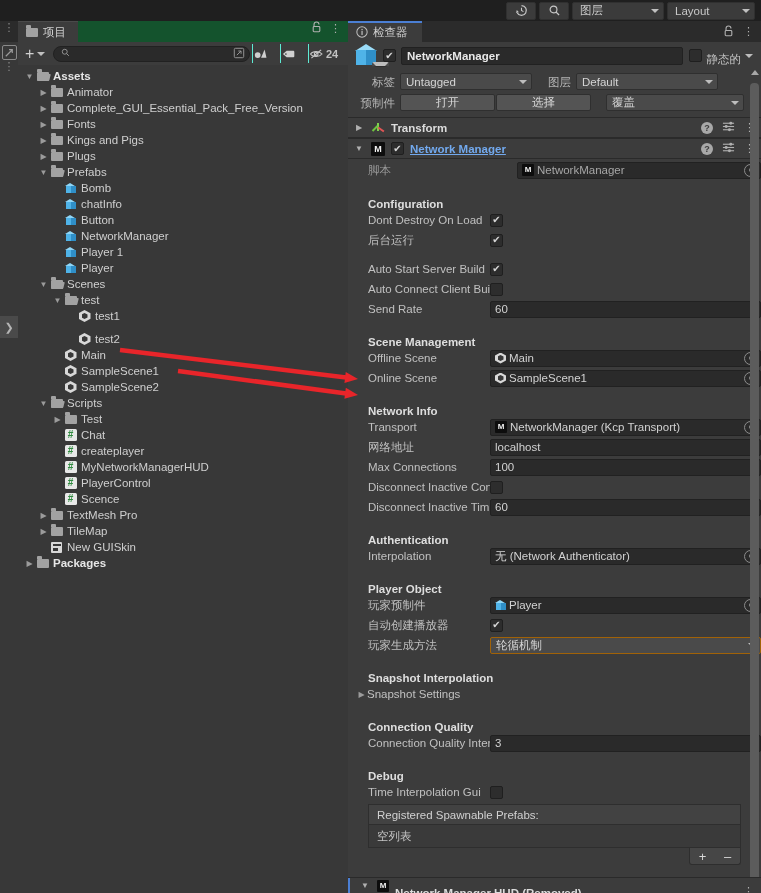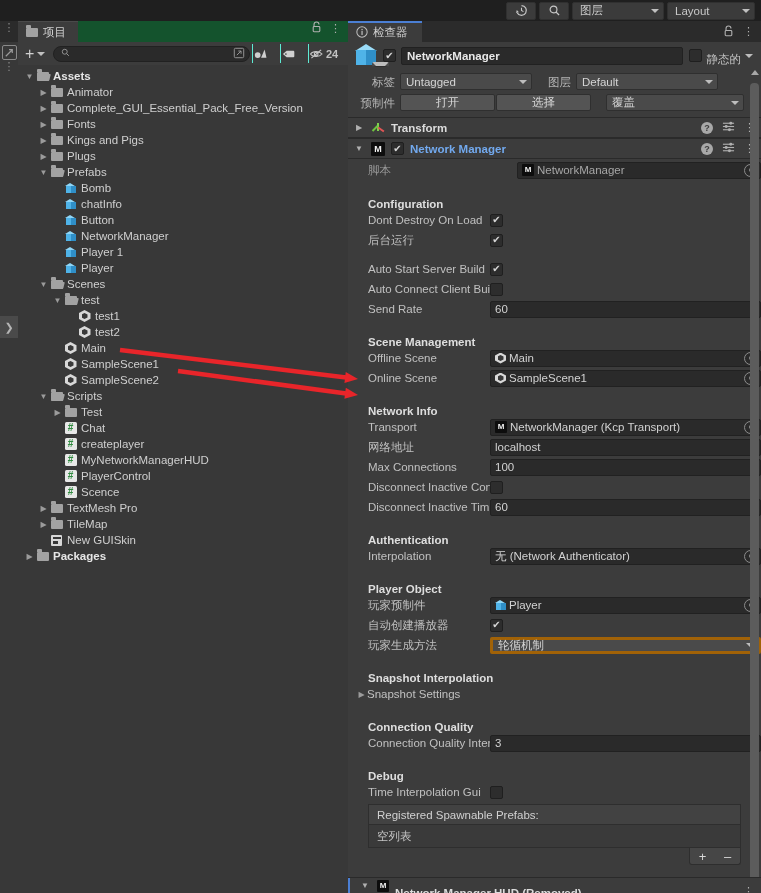--- a/index.html
+++ b/index.html
@@ -134,21 +134,21 @@
   }
   .btn {
     height:17px; background:#545454; border:1px solid #2f2f2f; border-radius:2px;
     display:flex; align-items:center; justify-content:center; color:#dcdcdc;
   }
 
   .comp-hdr { height:21px; background:#3c3c3c; border-top:1px solid #2a2a2a; border-bottom:1px solid #2a2a2a;
               display:flex; align-items:center; padding:0 6px 0 5px; gap:6px; }
   .comp-hdr .tw { width:12px; text-align:center; color:#b0b0b0; font-size:8px; }
   .comp-title { font-weight:bold; color:#dcdcdc; }
-  .comp-title.link { color:#72a9ee; }
+  .comp-title.link { color:#72a9ee;text-decoration:underline; }
   .comp-hdr .right { margin-left:auto; display:flex; align-items:center; gap:9px; color:#b0b0b0; }
   .circ-q { width:12px;height:12px;border-radius:50%;background:#a8a8a8;color:#3c3c3c;
             font-size:9px;font-weight:bold;line-height:12px;text-align:center; }
 
   .tfm-icon { width:14px;height:12px;position:relative; }
   .tfm-icon i { position:absolute; display:block; width:2px; height:8px; background:#7fd04f; left:6px; top:1px;}
   .tfm-icon i.g { transform:rotate(45deg); background:#6fc23f; left:3px; top:3px; height:7px;}
   .tfm-icon i.r { transform:rotate(-55deg); background:#e05555; left:9px; top:4px; height:7px;}
 
   .mirror-ic { width:14px;height:14px;background:#0d0d0d;border-radius:1px;color:#f0f0f0;
@@ -163,21 +163,21 @@
   .field {
     height:17px; background:#2a2a2a; border:1px solid #212121; border-radius:2px;
     display:flex; align-items:center; padding:0 3px 0 4px; color:#d2d2d2; gap:3px; min-width:0;
   }
   .field .txt { overflow:hidden; white-space:nowrap; flex:1; }
   .objfield { width:285px; }
   .objfield .picker { width:13px;height:13px;border-radius:50%;border:1.5px solid #8c8c8c;
                       display:flex;align-items:center;justify-content:center;flex:0 0 13px; }
   .objfield .picker:after { content:""; width:4px;height:4px;border-radius:50%;background:#8c8c8c; }
 
-  .ddfield { width:285px; height:17px; background:#4a4a4a; border:3px solid #a16207; border-radius:2px;
+  .ddfield { width:285px; height:17px; background:#4a4a4a; border:1px solid #a16207; border-radius:2px;
              display:flex; align-items:center; justify-content:space-between; padding:0 4px 0 5px; color:#d4d4d4; }
 
   .reorder { margin:2px 20px 0 20px; }
   .ro-hdr { height:20px; background:#424242; border:1px solid #2e2e2e; border-bottom:none;
             display:flex; align-items:center; padding-left:8px; color:#d0d0d0; }
   .ro-body { height:24px; background:#3a3a3a; border:1px solid #2e2e2e;
              display:flex; align-items:center; padding-left:8px; color:#c6c6c6; }
   .ro-foot { height:20px; display:flex; justify-content:flex-end; }
   .ro-foot .pm { width:52px;height:17px; background:#464646; border:1px solid #2e2e2e; border-top:none;
                  border-radius:0 0 3px 3px; display:flex; align-items:center; justify-content:space-around;
@@ -426,21 +426,21 @@
         <div class="row" style="padding-left: 48px;">
           <span class="tw"></span>
           <span class="ic">
             <span class="scene">
               <span class="sc"></span>
               <span class="sch"></span>
             </span>
           </span>
           <span class="lbl">test1</span>
         </div>
-        <div class="row" style="padding-left: 48px;">
+        <div class="row" style="padding-left: 48px; margin-top: 7px;">
           <span class="tw"></span>
           <span class="ic">
             <span class="scene">
               <span class="sc"></span>
               <span class="sch"></span>
             </span>
           </span>
           <span class="lbl">test2</span>
         </div>
         <div class="row" style="padding-left: 34px;">

